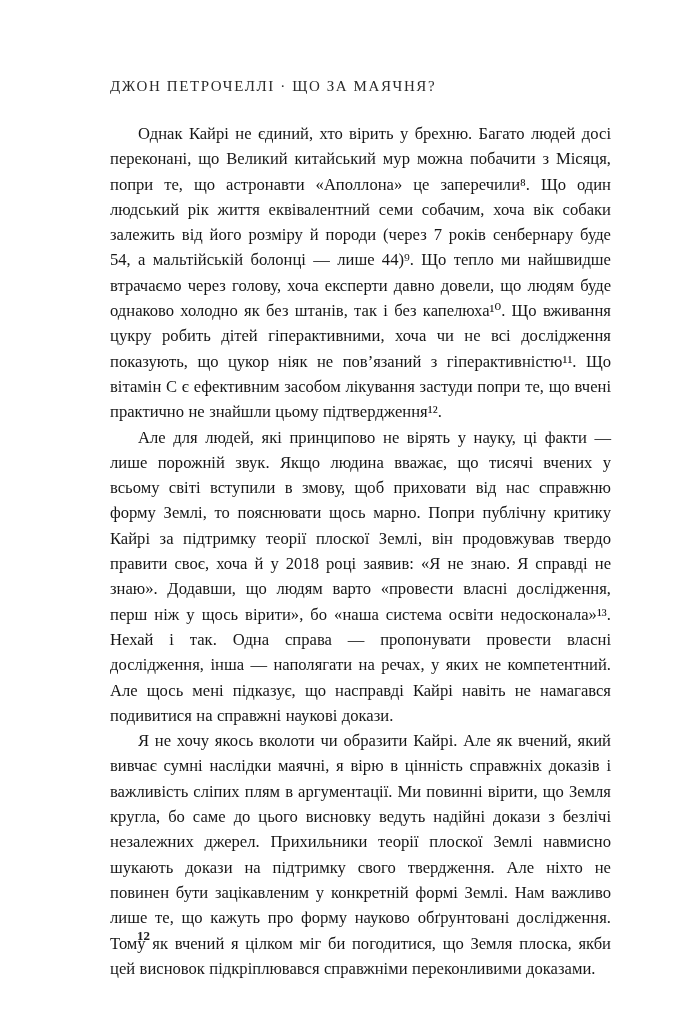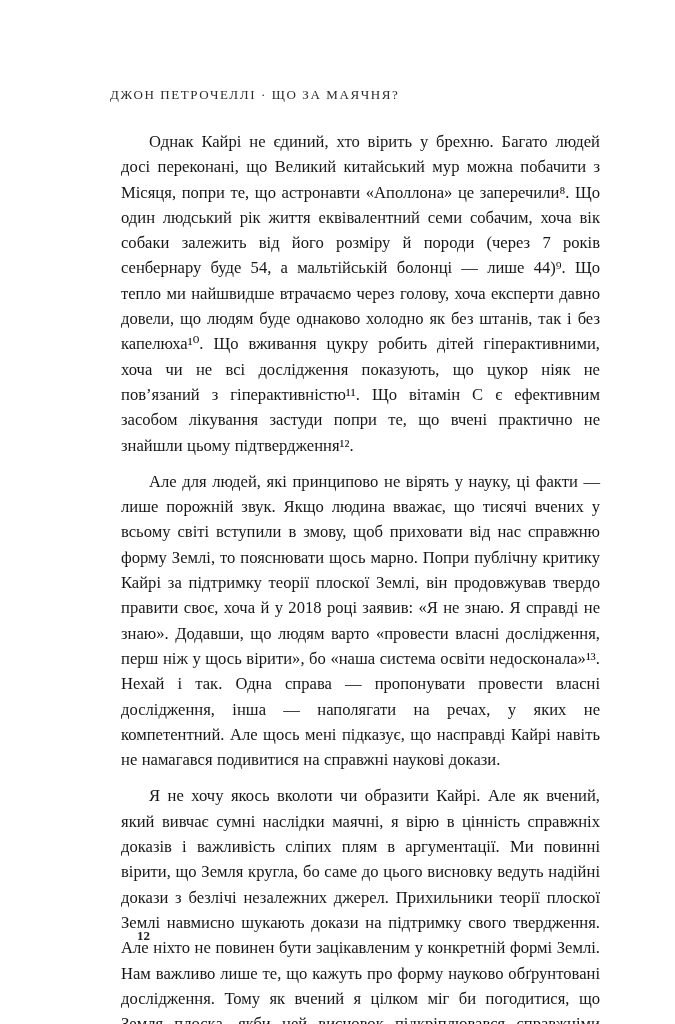--- a/index.html
+++ b/index.html
@@ -17,29 +17,29 @@
     box-sizing: border-box;
   }
   .text-block {
     position: absolute;
     left: 110px;
     top: 78px;
     width: 501px;
   }
   .running-head {
     font-family: "Liberation Serif", "DejaVu Serif", serif;
-    font-size: 13px;
+    font-size: 15px;
     letter-spacing: 1.6px;
     text-transform: uppercase;
     color: #2a2a2a;
-    margin: 9px 0 26px 0;
+    margin: 0 0 26px 0;
     font-weight: 400;
   }
   .body-copy p {
-    margin: 11px;
+    margin: 0;
     font-size: 16.6px;
     line-height: 25.3px;
     text-align: justify;
     text-indent: 28px;
     color: #161616;
     hyphens: auto;
     -webkit-hyphens: auto;
     word-spacing: 0.3px;
   }
   .page-number {

